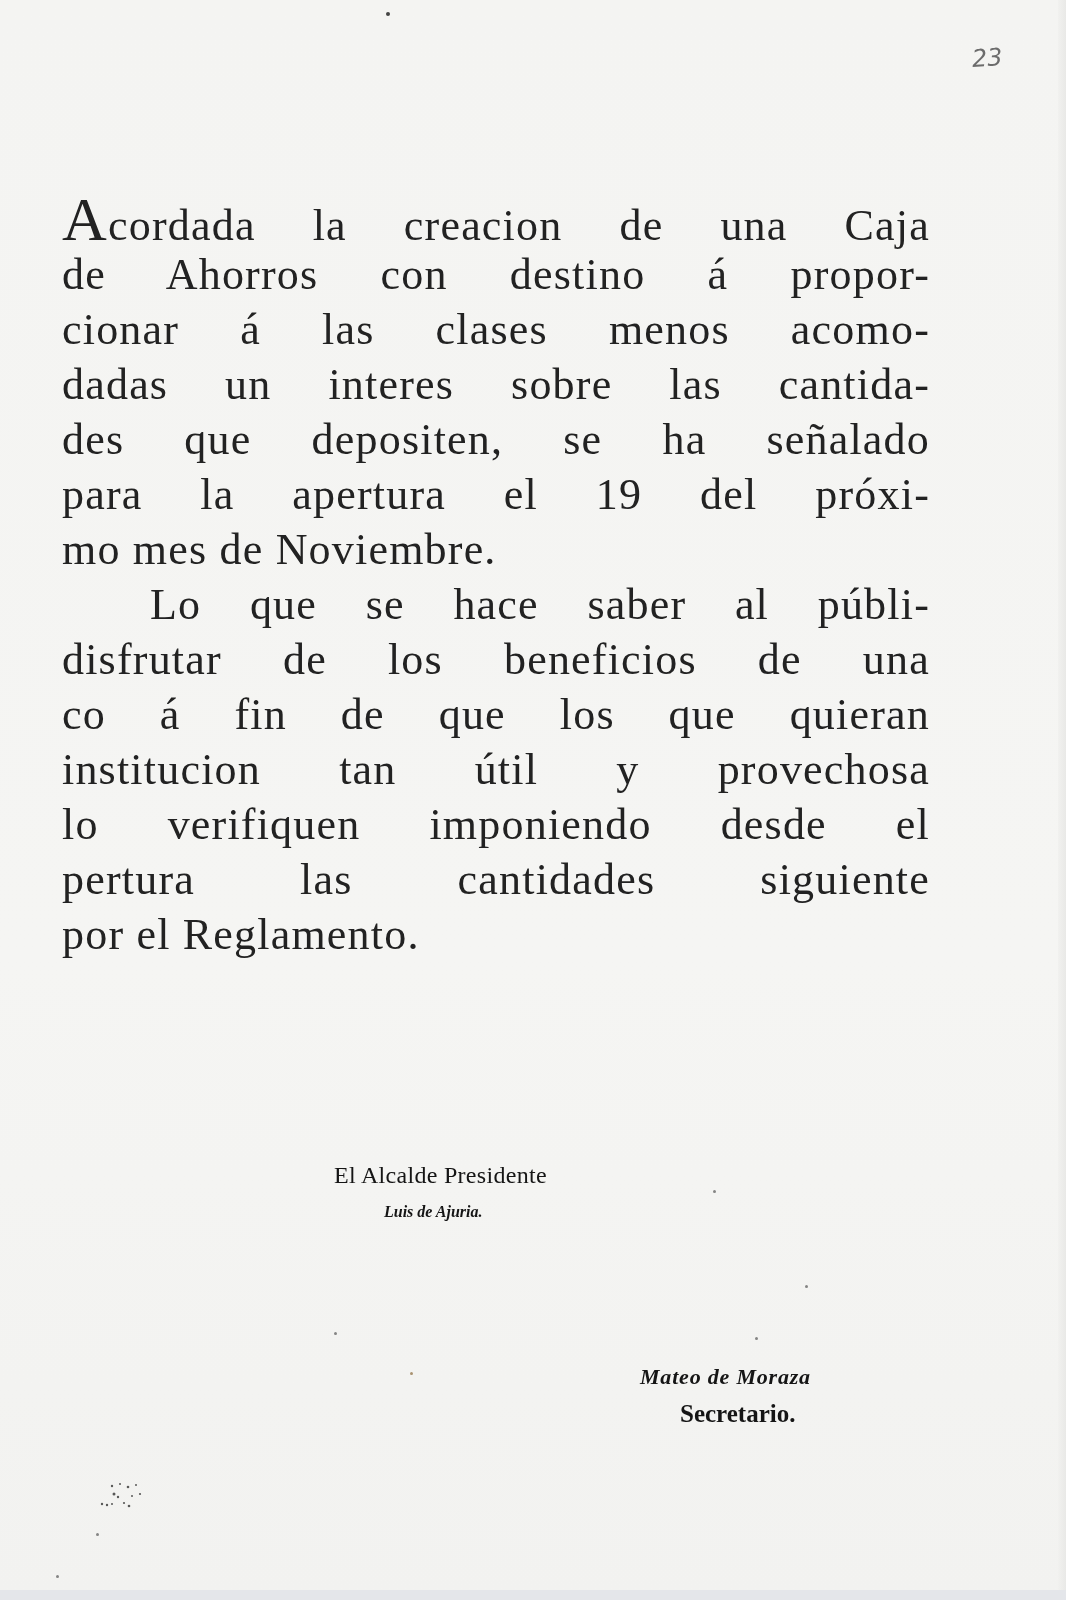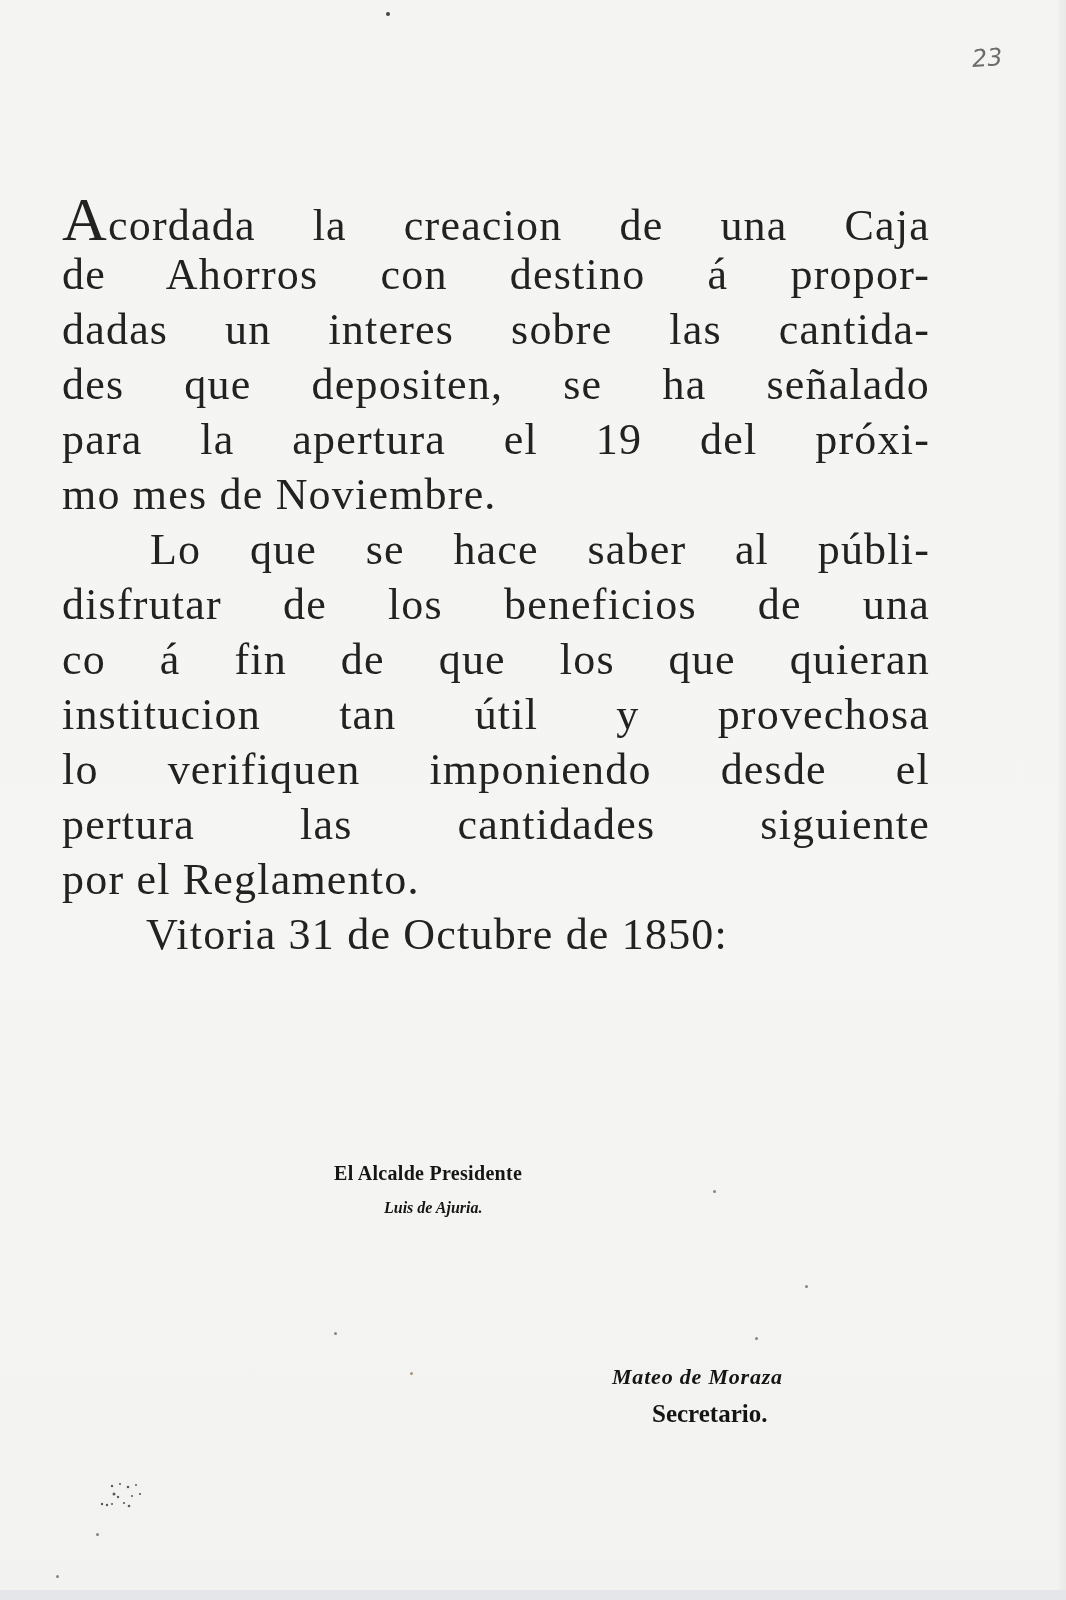--- a/index.html
+++ b/index.html
@@ -85,37 +85,37 @@
     }
     .signature-block {
       position: absolute;
       font-family: "Liberation Serif", "DejaVu Serif", serif;
       color: #151515;
     }
     .sig-mayor {
       left: 334px; top: 1162px;
     }
     .sig-title {
-      font-weight: bold;
-      font-size: 20px;
+      font-weight: normal;
+      font-size: 24px;
       letter-spacing: 0.3px;
       display: block;
       white-space: nowrap;
     }
     .sig-name {
       font-weight: bold;
       font-style: italic;
       font-size: 16px;
       display: block;
       margin-left: 50px;
       margin-top: 14px;
       white-space: nowrap;
     }
     .sig-secretary {
-      left: 612px; top: 1364px;
+      left: 640px; top: 1364px;
     }
     .sig-name2 {
       font-weight: bold;
       font-style: italic;
       font-size: 22px;
       display: block;
       white-space: nowrap;
       letter-spacing: 0.8px;
     }
     .sig-title2 {
@@ -148,35 +148,35 @@
 <body>
 
 <div class="page">
   <div class="top-dot"></div>
   <div class="page-number">23</div>
 
   <div class="body-text">
     <div>
       <span class="line"><span class="dropcap">A</span><span>cordada la creacion de una Caja</span></span>
       <span class="line">de Ahorros con destino á propor-</span>
+      <span class="line">cionar á las clases menos acomo-</span>
       <span class="line">dadas un interes sobre las cantida-</span>
       <span class="line">des que depositen, se ha señalado</span>
       <span class="line">para la apertura el 19 del próxi-</span>
       <span class="line last">mo mes de Noviembre.</span>
     </div>
     <div>
       <span class="line indent">Lo que se hace saber al públi-</span>
       <span class="line">disfrutar de los beneficios de una</span>
       <span class="line">co á fin de que los que quieran</span>
       <span class="line">institucion tan útil y provechosa</span>
       <span class="line">lo verifiquen imponiendo desde el</span>
       <span class="line">pertura las cantidades siguiente</span>
       <span class="line last">por el Reglamento.</span>
     </div>
-    <span class="date-line">Vitoria 31 de Octubre de 1850:</span>
   </div>
 
   <div class="signature-block sig-mayor">
     <span class="sig-title">El Alcalde Presidente</span>
     <span class="sig-name">Luis de Ajuria.</span>
   </div>
 
   <div class="signature-block sig-secretary">
     <span class="sig-name2">Mateo de Moraza</span>
     <span class="sig-title2">Secretario.</span>

